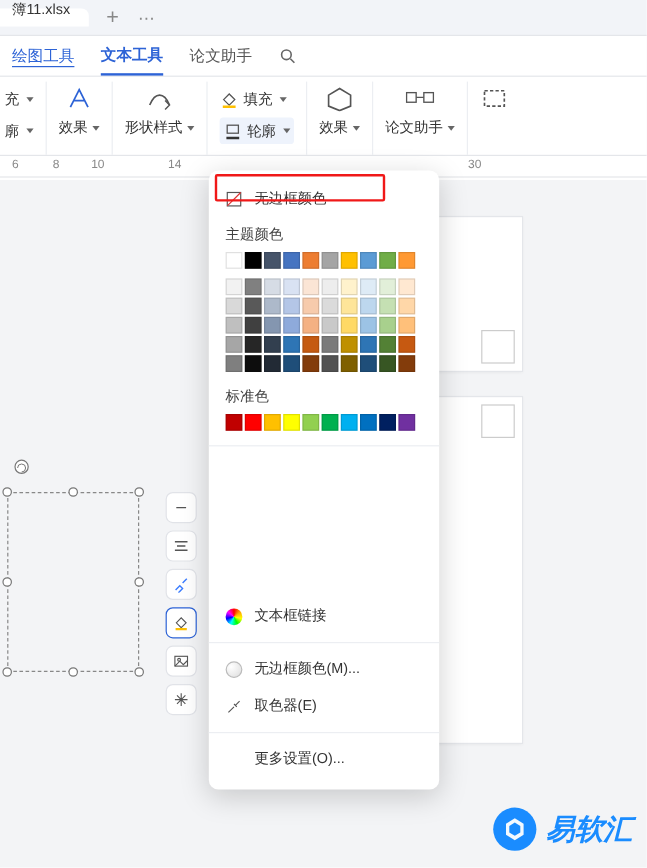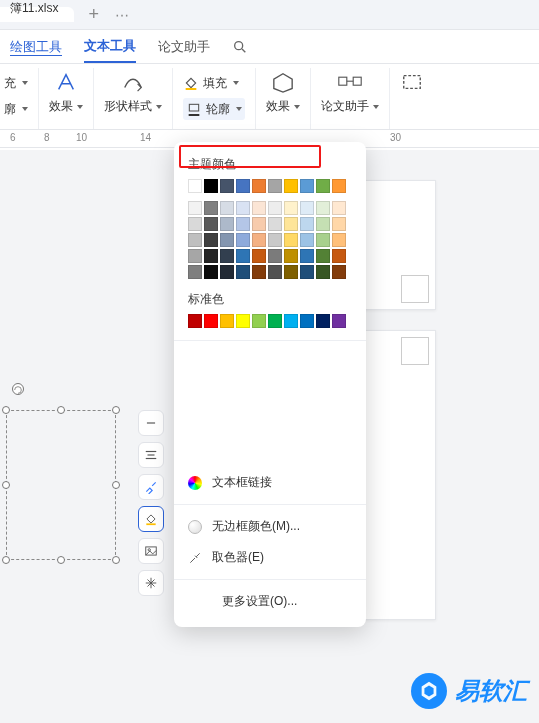--- a/index.html
+++ b/index.html
@@ -420,20 +420,27 @@
       </svg>
   </div>
   <div class="side-btn">
     <svg width="14" height="14" viewBox="0 0 24 24" stroke="#555" stroke-width="1.6" fill="none">
         <path d="M12 3 V21 M3 12 H21 M6 6 L18 18 M18 6 L6 18"></path>
       </svg>
   </div>
 </div>
 
 <div class="dropdown">
+  <div class="dd-item">
+    <svg width="14" height="14" viewBox="0 0 20 20" fill="none" stroke="#555" stroke-width="1.4">
+        <rect x="2" y="2" width="16" height="16"></rect>
+        <line x1="2" y1="18" x2="18" y2="2" stroke="#d33"></line>
+      </svg>
+    <span>无边框颜色</span>
+  </div>
   <div class="dd-section-title">主题颜色</div>
   <div class="swatch-grid" id="theme-row-top">
       <div class="sw" style="background: rgb(255, 255, 255);"></div>
       <div class="sw" style="background: rgb(0, 0, 0);"></div>
       <div class="sw" style="background: rgb(70, 84, 106);"></div>
       <div class="sw" style="background: rgb(70, 116, 193);"></div>
       <div class="sw" style="background: rgb(237, 125, 49);"></div>
       <div class="sw" style="background: rgb(165, 165, 165);"></div>
       <div class="sw" style="background: rgb(255, 192, 0);"></div>
       <div class="sw" style="background: rgb(91, 155, 213);"></div>
@@ -518,21 +525,21 @@
     <div class="palette-icon"></div>
     <span>无边框颜色(M)...</span>
   </div>
   <div class="dd-item">
     <svg width="14" height="14" viewBox="0 0 24 24" fill="none" stroke="#555" stroke-width="1.6">
         <path d="M4 20 L12 12 M14 10 L20 4 M12 8 L16 12"></path>
       </svg>
     <span>取色器(E)</span>
   </div>
   <div class="divider-dd"></div>
-  <div class="dd-item" style="padding-left:48px;">
+  <div class="dd-item" style="padding-left:38px;">
     <span>更多设置(O)...</span>
   </div>
 </div>
 
 <div class="red-outline"></div>
 
 <div class="watermark">
   <div class="wm-logo">
     <svg width="22" height="22" viewBox="0 0 24 24" fill="#fff">
         <path d="M12 2 L20 7 V17 L12 22 L4 17 V7 Z" fill="#fff" opacity="0.95"></path>

